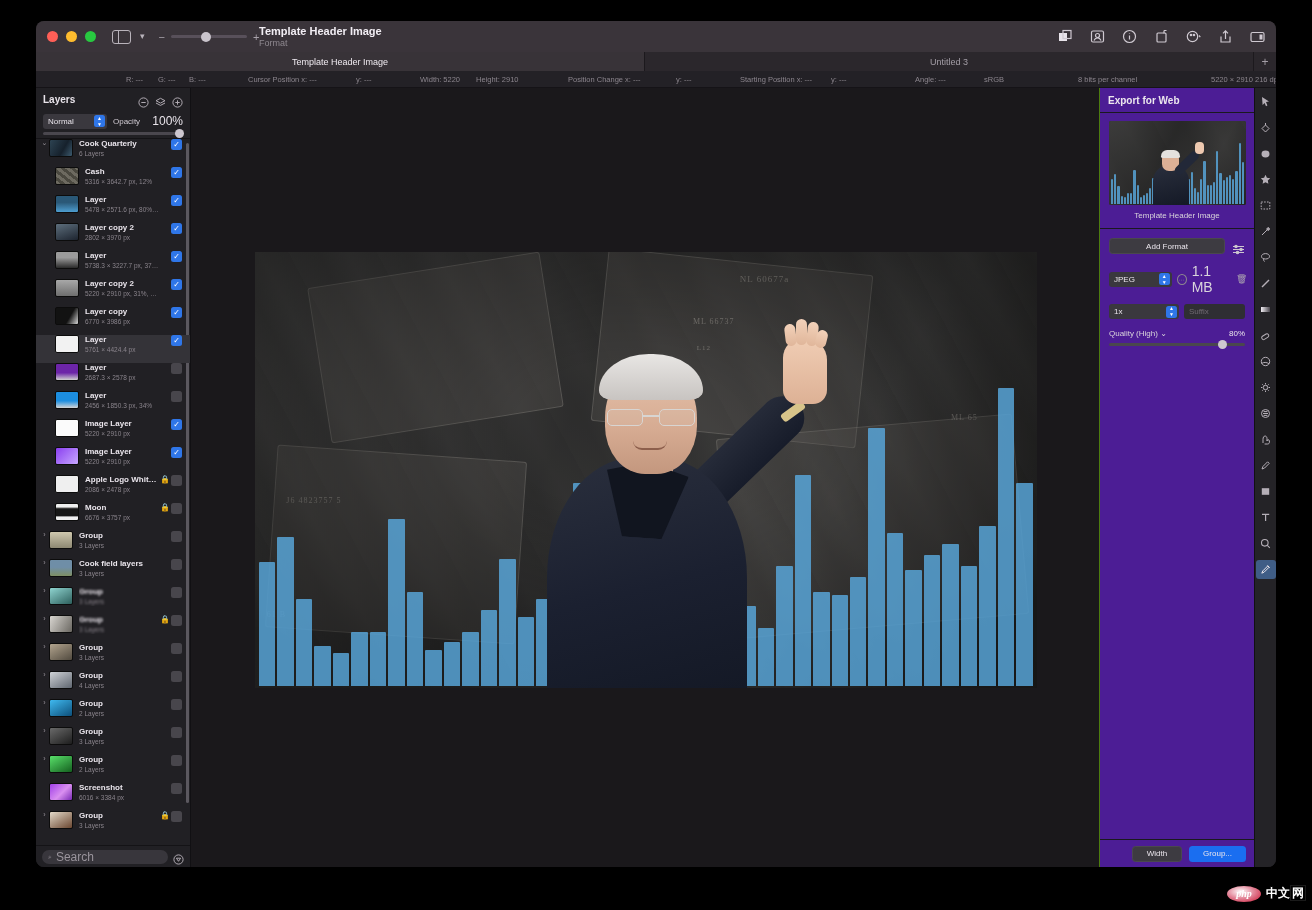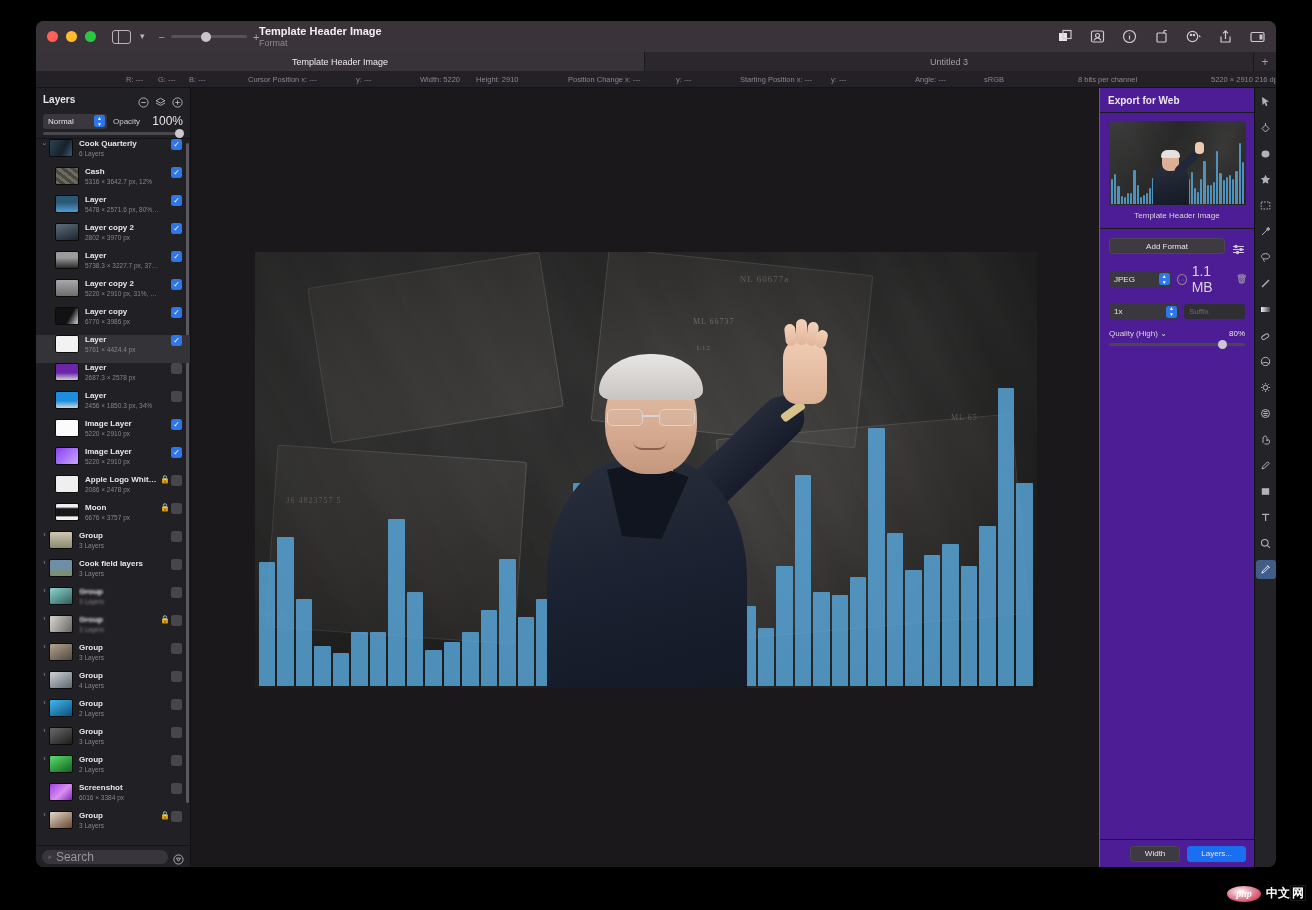--- a/index.html
+++ b/index.html
@@ -954,21 +954,21 @@
         </div>
         <div class="ep-qrow">
           <span class="ep-qlabel">Quality (High) ⌄</span>
           <span class="ep-qval">80%</span>
         </div>
         <div class="ep-qslider">
           <div class="ep-qknob"></div>
         </div>
         <div class="ep-footer">
           <div class="btn cancel">Width</div>
-          <div class="btn export">Layers...</div>
+          <div class="btn export">Group...</div>
         </div>
       </div>
 
       <div id="tools">
         <div class="tool">
             <svg width="11" height="11" viewBox="0 0 11 11" fill="currentColor">
               <path d="M2 1l7 4.5-3 .6L7.4 9.6 6 10.2 4.6 7 2.6 9z"></path>
             </svg>
           </div>
         <div class="tool-gap"></div>

